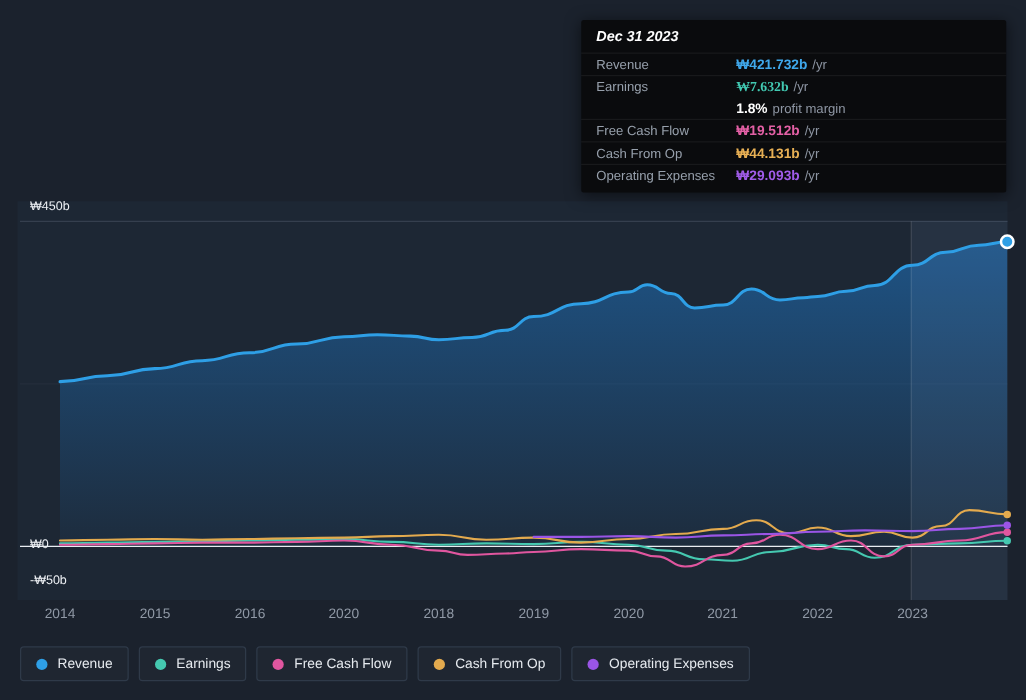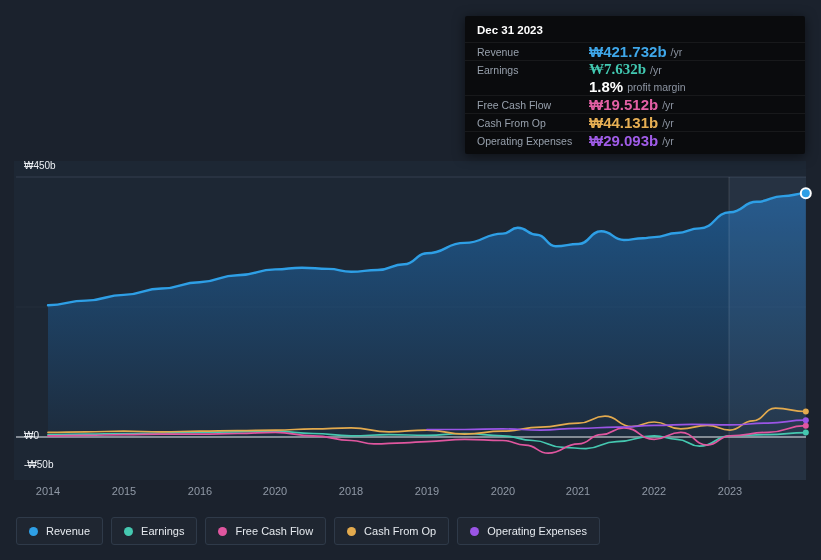--- a/index.html
+++ b/index.html
@@ -15,25 +15,25 @@
   #ylab-0{left:24px;top:430px;}
   #ylab-neg50{left:24px;top:459px;}
   
   .xlab{position:absolute;top:485px;transform:translateX(-50%);font-size:11px;color:#9099a6;}
   
   .tooltip{
     position:absolute;left:465px;top:16px;width:340px;
     background:#0a0b0d;border-radius:2px;padding-bottom:5px;
     box-shadow:0 2px 12px rgba(0,0,0,.55);
   }
-  .thead{padding:8px 12px 6px;font-size:11.5px;font-weight:700;color:#ffffff;}
+  .thead{padding:8px 12px 6px;font-size:11.5px;font-weight:700;color:#ffffff;font-style:italic;}
   .trow{display:flex;align-items:center;height:17px;padding:0 12px;border-top:1px solid rgba(255,255,255,.06);}
   .trow.no-sep{border-top:none;align-items:center;}
   .tlabel{width:112px;flex:0 0 auto;color:#97a0ac;font-size:10.5px;}
-  .tvalue{font-size:15px;font-weight:700;color:#fff;}
+  .tvalue{font-size:11px;font-weight:700;color:#fff;}
   .tsuffix{color:#8d95a2;font-size:10.5px;margin-left:4px;font-weight:400;}
   
   .legend{position:absolute;left:16px;top:517px;display:flex;gap:8px;}
   .legend-item{
     display:flex;align-items:center;gap:8px;height:26px;padding:0 12px;
     border:1px solid #2f3a49;border-radius:3px;background:rgba(255,255,255,.02);cursor:pointer;
   }
   .ldot{width:9px;height:9px;border-radius:50%;flex:0 0 auto;}
   .llabel{font-size:11px;color:#e6eaef;white-space:nowrap;}
 </style>

